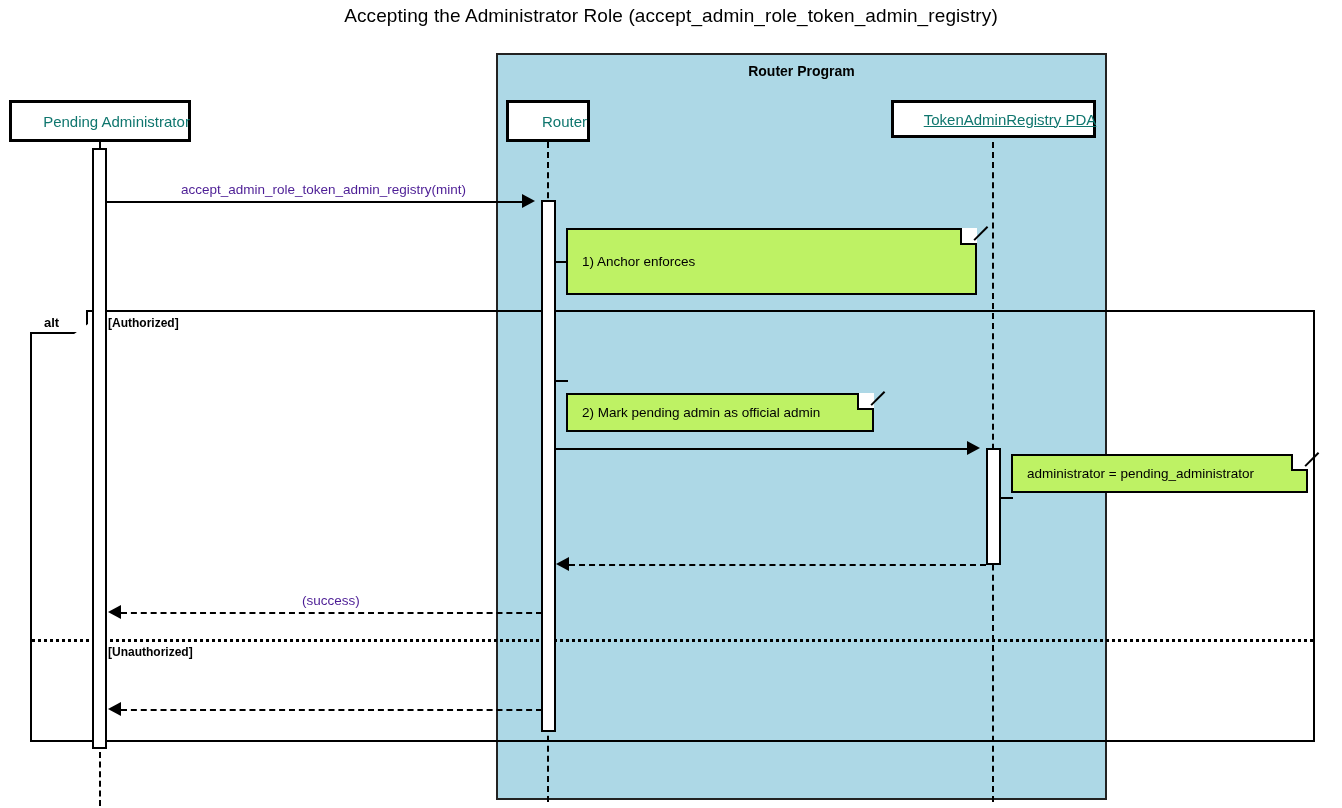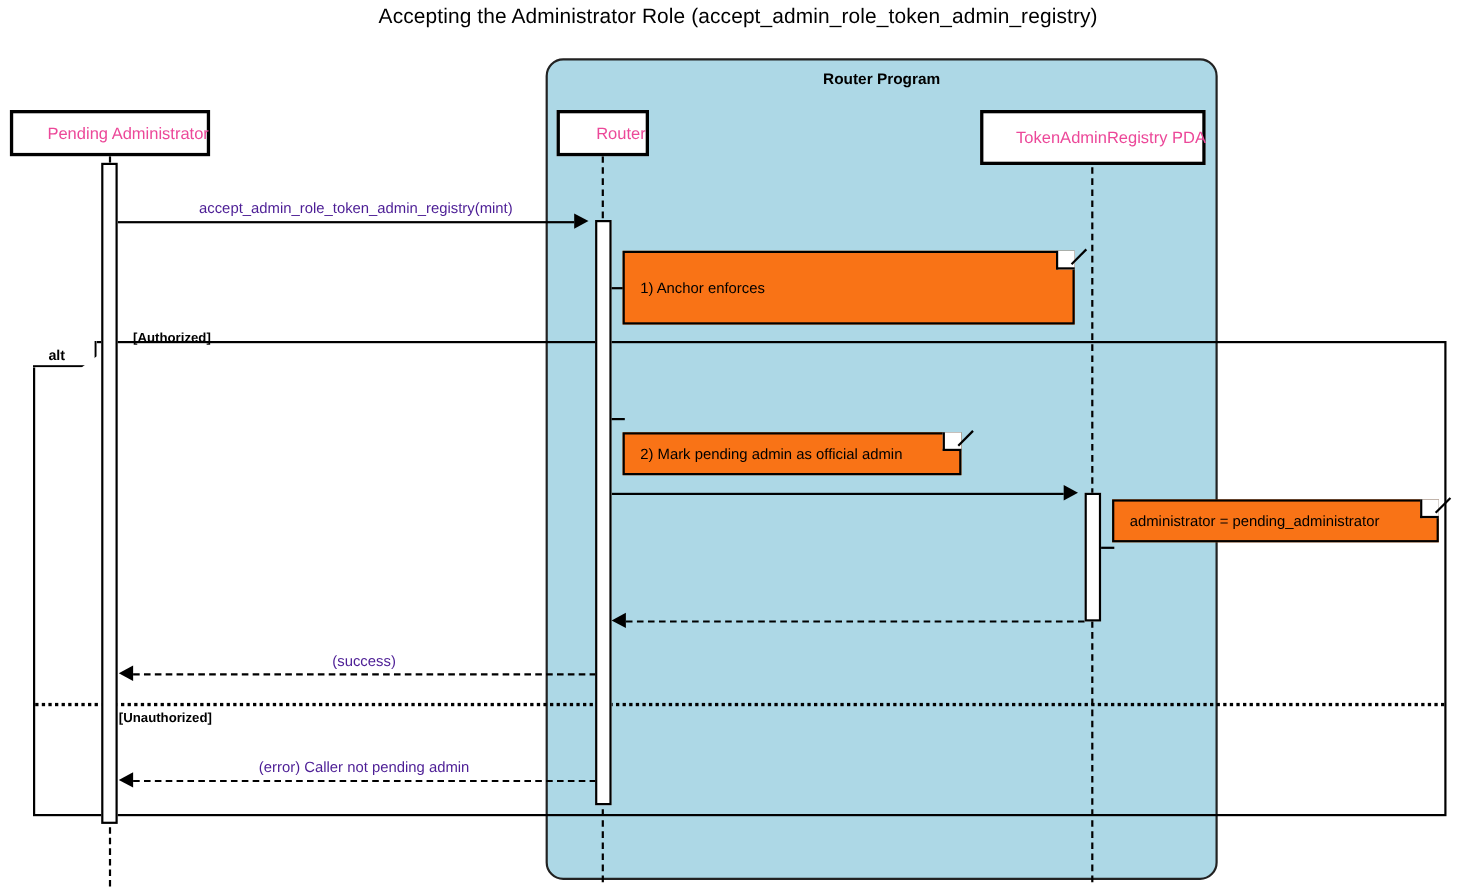--- a/index.html
+++ b/index.html
@@ -54,21 +54,21 @@
   
   .participant {
     position: absolute;
     box-sizing: border-box;
     background: #ffffff;
     border: 3px solid #000000;
     display: flex;
     align-items: center;
     justify-content: center;
     font-size: 15px;
-    color: #ec4899;
+    color: #0f766e;
     white-space: nowrap;
     z-index: 6;
     padding-left: 33px;
   }
 
   
   .lifeline {
     position: absolute;
     width: 0;
     border-left: 2px dashed #000000;
@@ -118,21 +118,21 @@
     color: #4c1d95;
     white-space: nowrap;
     text-align: center;
     z-index: 5;
   }
 
   
   .note {
     position: absolute;
     box-sizing: border-box;
-    background: #f97316;
+    background: #bef264;
     border: 2px solid #000000;
     z-index: 7;
   }
   .note-fold {
     position: absolute;
     top: -2px;
     right: -2px;
     width: 15px;
     height: 15px;
     background: #ffffff;
@@ -224,48 +224,48 @@
     z-index: 8;
   }
 </style>
 </head>
 <body>
 
 <div id="canvas">
 
   <div class="diagram-title">Accepting the Administrator Role (accept_admin_role_token_admin_registry)</div>
 
-  <div class="group-box" style="left:496px; top:53px; width:611px; height:747px;border-radius:16px;">
+  <div class="group-box" style="left:496px; top:53px; width:611px; height:747px;">
     <div class="group-title">Router Program</div>
   </div>
 
   <div class="frag" style="left:30px; top:310px; width:1285px; height:432px;"></div>
   <div class="frag-tab" style="left:30px; top:310px;">
     <div class="frag-tab-shape"></div>
     <div class="frag-tab-label">alt</div>
   </div>
-  <div class="frag-cond" style="left:108px; top:300px;margin-left:13px;">[Authorized]</div>
+  <div class="frag-cond" style="left:108px; top:316px;">[Authorized]</div>
 
   <div class="frag-divider" style="left:32px; top:639px; width:1281px;"></div>
   <div class="frag-cond" style="left:108px; top:645px;">[Unauthorized]</div>
 
   <div class="participant" style="left:9px; top:100px; width:182px; height:42px;">
     <span>Pending Administrator</span>
   </div>
   <div class="lifeline" style="left:99px; top:142px; height:607px;"></div>
   <div class="lifeline" style="left:99px; top:752px; height:54px;"></div>
   <div class="activation" style="left:92px; top:148px; width:15px; height:601px;"></div>
 
   <div class="participant" style="left:506px; top:100px; width:84px; height:42px;">
     <span>Router</span>
   </div>
   <div class="lifeline" style="left:547px; top:142px; height:660px;"></div>
   <div class="activation" style="left:541px; top:200px; width:15px; height:532px;"></div>
 
-  <div class="participant" style="left:891px; top:100px; width:205px; height:50px;">
+  <div class="participant" style="left:891px; top:100px; width:205px; height:38px;text-decoration:underline;">
     <span>TokenAdminRegistry PDA</span>
   </div>
   <div class="lifeline" style="left:992px; top:142px; height:660px;"></div>
   <div class="activation" style="left:986px; top:448px; width:15px; height:117px;"></div>
 
   <div class="msg-label" style="left:107px; top:182px; width:433px;">accept_admin_role_token_admin_registry(mint)</div>
   <div class="msg-line" style="left:107px; top:201px; width:415px;"></div>
   <div class="arrow-right" style="left:522px; top:194px;"></div>
 
   <div class="note-anchor" style="left:556px; top:261px; width:12px;"></div>
@@ -295,17 +295,16 @@
     </div>
   </div>
 
   <div class="msg-line dashed" style="left:569px; top:564px; width:417px;"></div>
   <div class="arrow-left" style="left:556px; top:557px;"></div>
 
   <div class="msg-label" style="left:121px; top:593px; width:420px;">(success)</div>
   <div class="msg-line dashed" style="left:121px; top:612px; width:421px;"></div>
   <div class="arrow-left" style="left:108px; top:605px;"></div>
 
-  <div class="msg-label" style="left:121px; top:690px; width:420px;">(error) Caller not pending admin</div>
   <div class="msg-line dashed" style="left:121px; top:709px; width:421px;"></div>
   <div class="arrow-left" style="left:108px; top:702px;"></div>
 
 </div>
 
 </body></html>

